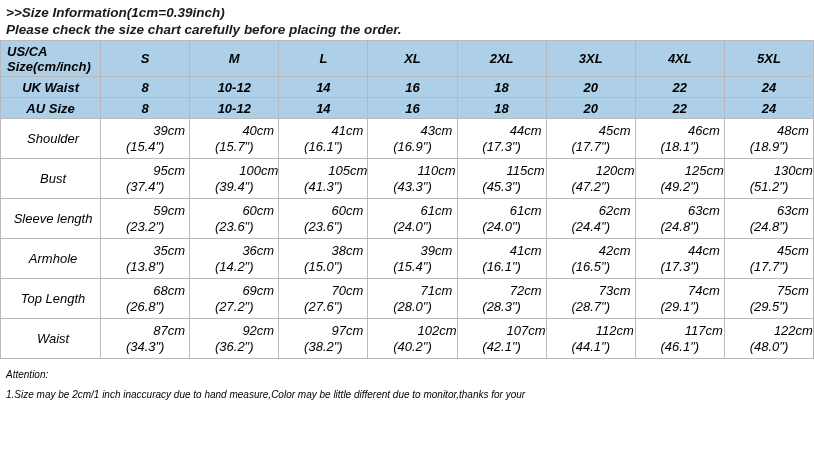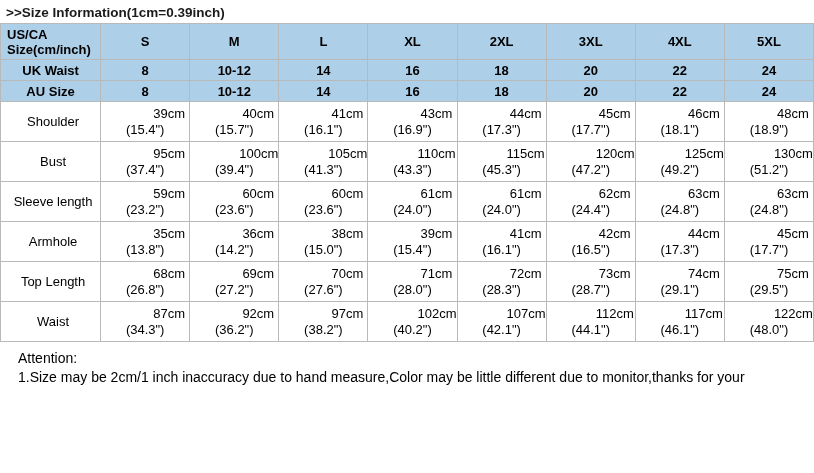--- a/index.html
+++ b/index.html
@@ -10,20 +10,21 @@
   body {
     width: 814px; height: 473px;
     font-family: "Liberation Sans", sans-serif;
     color: #000000;
     font-size: 13px;
     overflow: hidden;
   }
   .page {
     width: 814px; height: 370px;
     position: relative;
+    font-style: italic;
   }
   .header-lines {
     padding: 4px 6px 2px 6px;
   }
   .header-line {
     font-size: 13.5px;
     font-weight: bold;
     line-height: 17px;
     color: #1a1a1a;
     white-space: nowrap;
@@ -68,34 +69,34 @@
     height: 40px;
     background: #ffffff;
     line-height: 16px;
   }
   .cm { display: block; padding-left: 48px; }
   .inch { display: block; }
   .footer {
     padding: 6px 8px 0 6px;
   }
   .footer-line {
-    font-size: 14px;
+    font-size: 10px;
     line-height: 19px;
     color: #000000;
-    margin-left: 12px;
   }
   .footer-line.attention { line-height: 20px; }
 </style>
 </head>
 <body>
 
 <div class="page">
 
   <div class="header-lines">
     <div class="header-line">&gt;&gt;Size Information(1cm=0.39inch)</div>
+    <div class="header-line">Please check the size chart carefully before placing the order.</div>
   </div>
 
   <table class="size-table">
     <colgroup>
       <col style="width:100px">
       <col style="width:89px">
       <col style="width:89px">
       <col style="width:89px">
       <col style="width:89px">
       <col style="width:89px">

